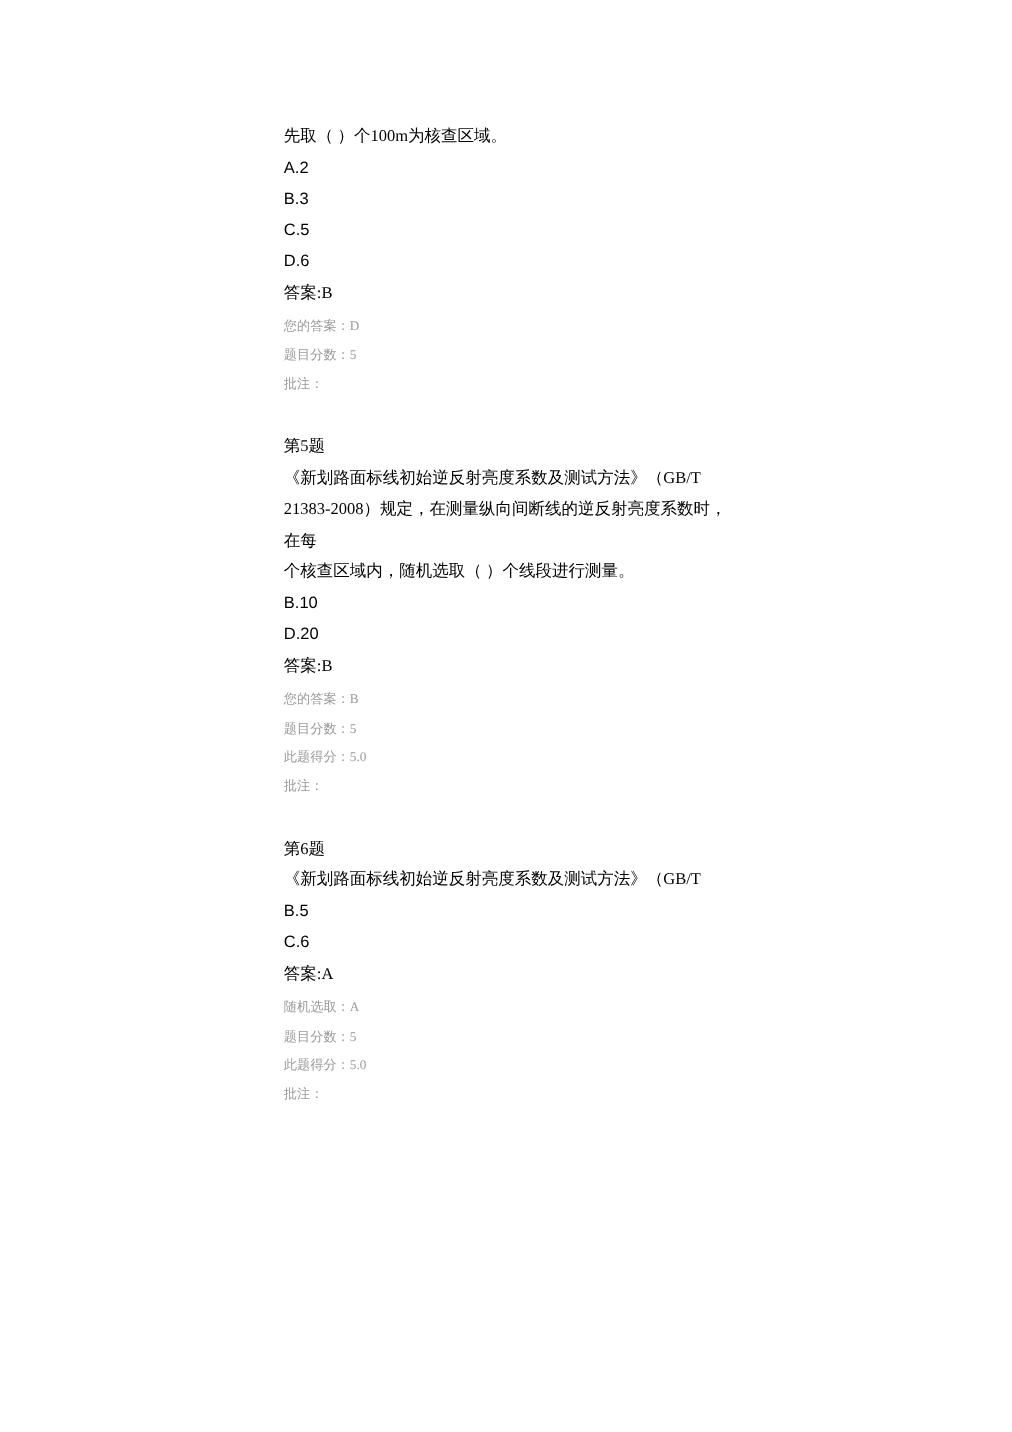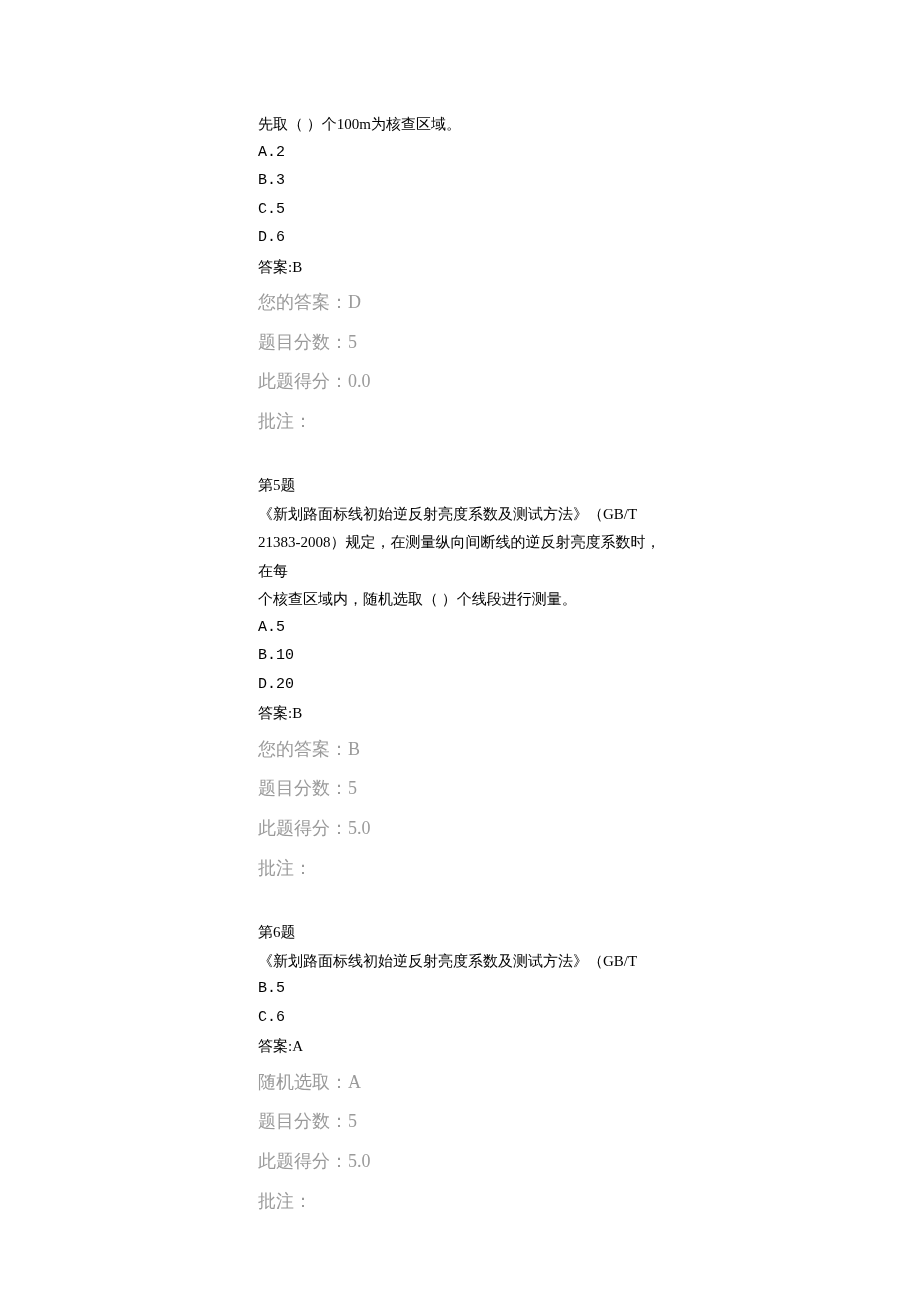--- a/index.html
+++ b/index.html
@@ -16,59 +16,57 @@
     box-sizing: border-box;
     font-size: 15px;
     line-height: 1.9;
     color: #000;
   }
   .black-text {
     color: #000000;
   }
   .gray-text {
     color: #9a9a9a;
-    font-size: 18px;
+    font-size: 12px;
     line-height: 2.2;
   }
   .block {
     margin-bottom: 30px;
   }
   .opt {
-    font-family: Liberation Mono, monospace;
+    font-family: Liberation Sans, sans-serif;
   }
   .feedback {
     margin-top: 2px;
   }
 </style>
 </head>
 <body>
 
 <div class="page">
 
   <div class="block">
     <div class="black-text">先取（ ）个100m为核查区域。</div>
     <div class="black-text opt">A.2</div>
     <div class="black-text opt">B.3</div>
     <div class="black-text opt">C.5</div>
     <div class="black-text opt">D.6</div>
     <div class="black-text">答案:B</div>
     <div class="feedback">
       <div class="gray-text">您的答案：D</div>
       <div class="gray-text">题目分数：5</div>
-      <div class="gray-text">此题得分：0.0</div>
       <div class="gray-text">批注：</div>
     </div>
   </div>
 
   <div class="block">
     <div class="black-text">第5题</div>
     <div class="black-text">《新划路面标线初始逆反射亮度系数及测试方法》（GB/T</div>
     <div class="black-text">21383-2008）规定，在测量纵向间断线的逆反射亮度系数时，在每</div>
     <div class="black-text">个核查区域内，随机选取（ ）个线段进行测量。</div>
-    <div class="black-text opt">A.5</div>
     <div class="black-text opt">B.10</div>
     <div class="black-text opt">D.20</div>
     <div class="black-text">答案:B</div>
     <div class="feedback">
       <div class="gray-text">您的答案：B</div>
       <div class="gray-text">题目分数：5</div>
       <div class="gray-text">此题得分：5.0</div>
       <div class="gray-text">批注：</div>
     </div>
   </div>

